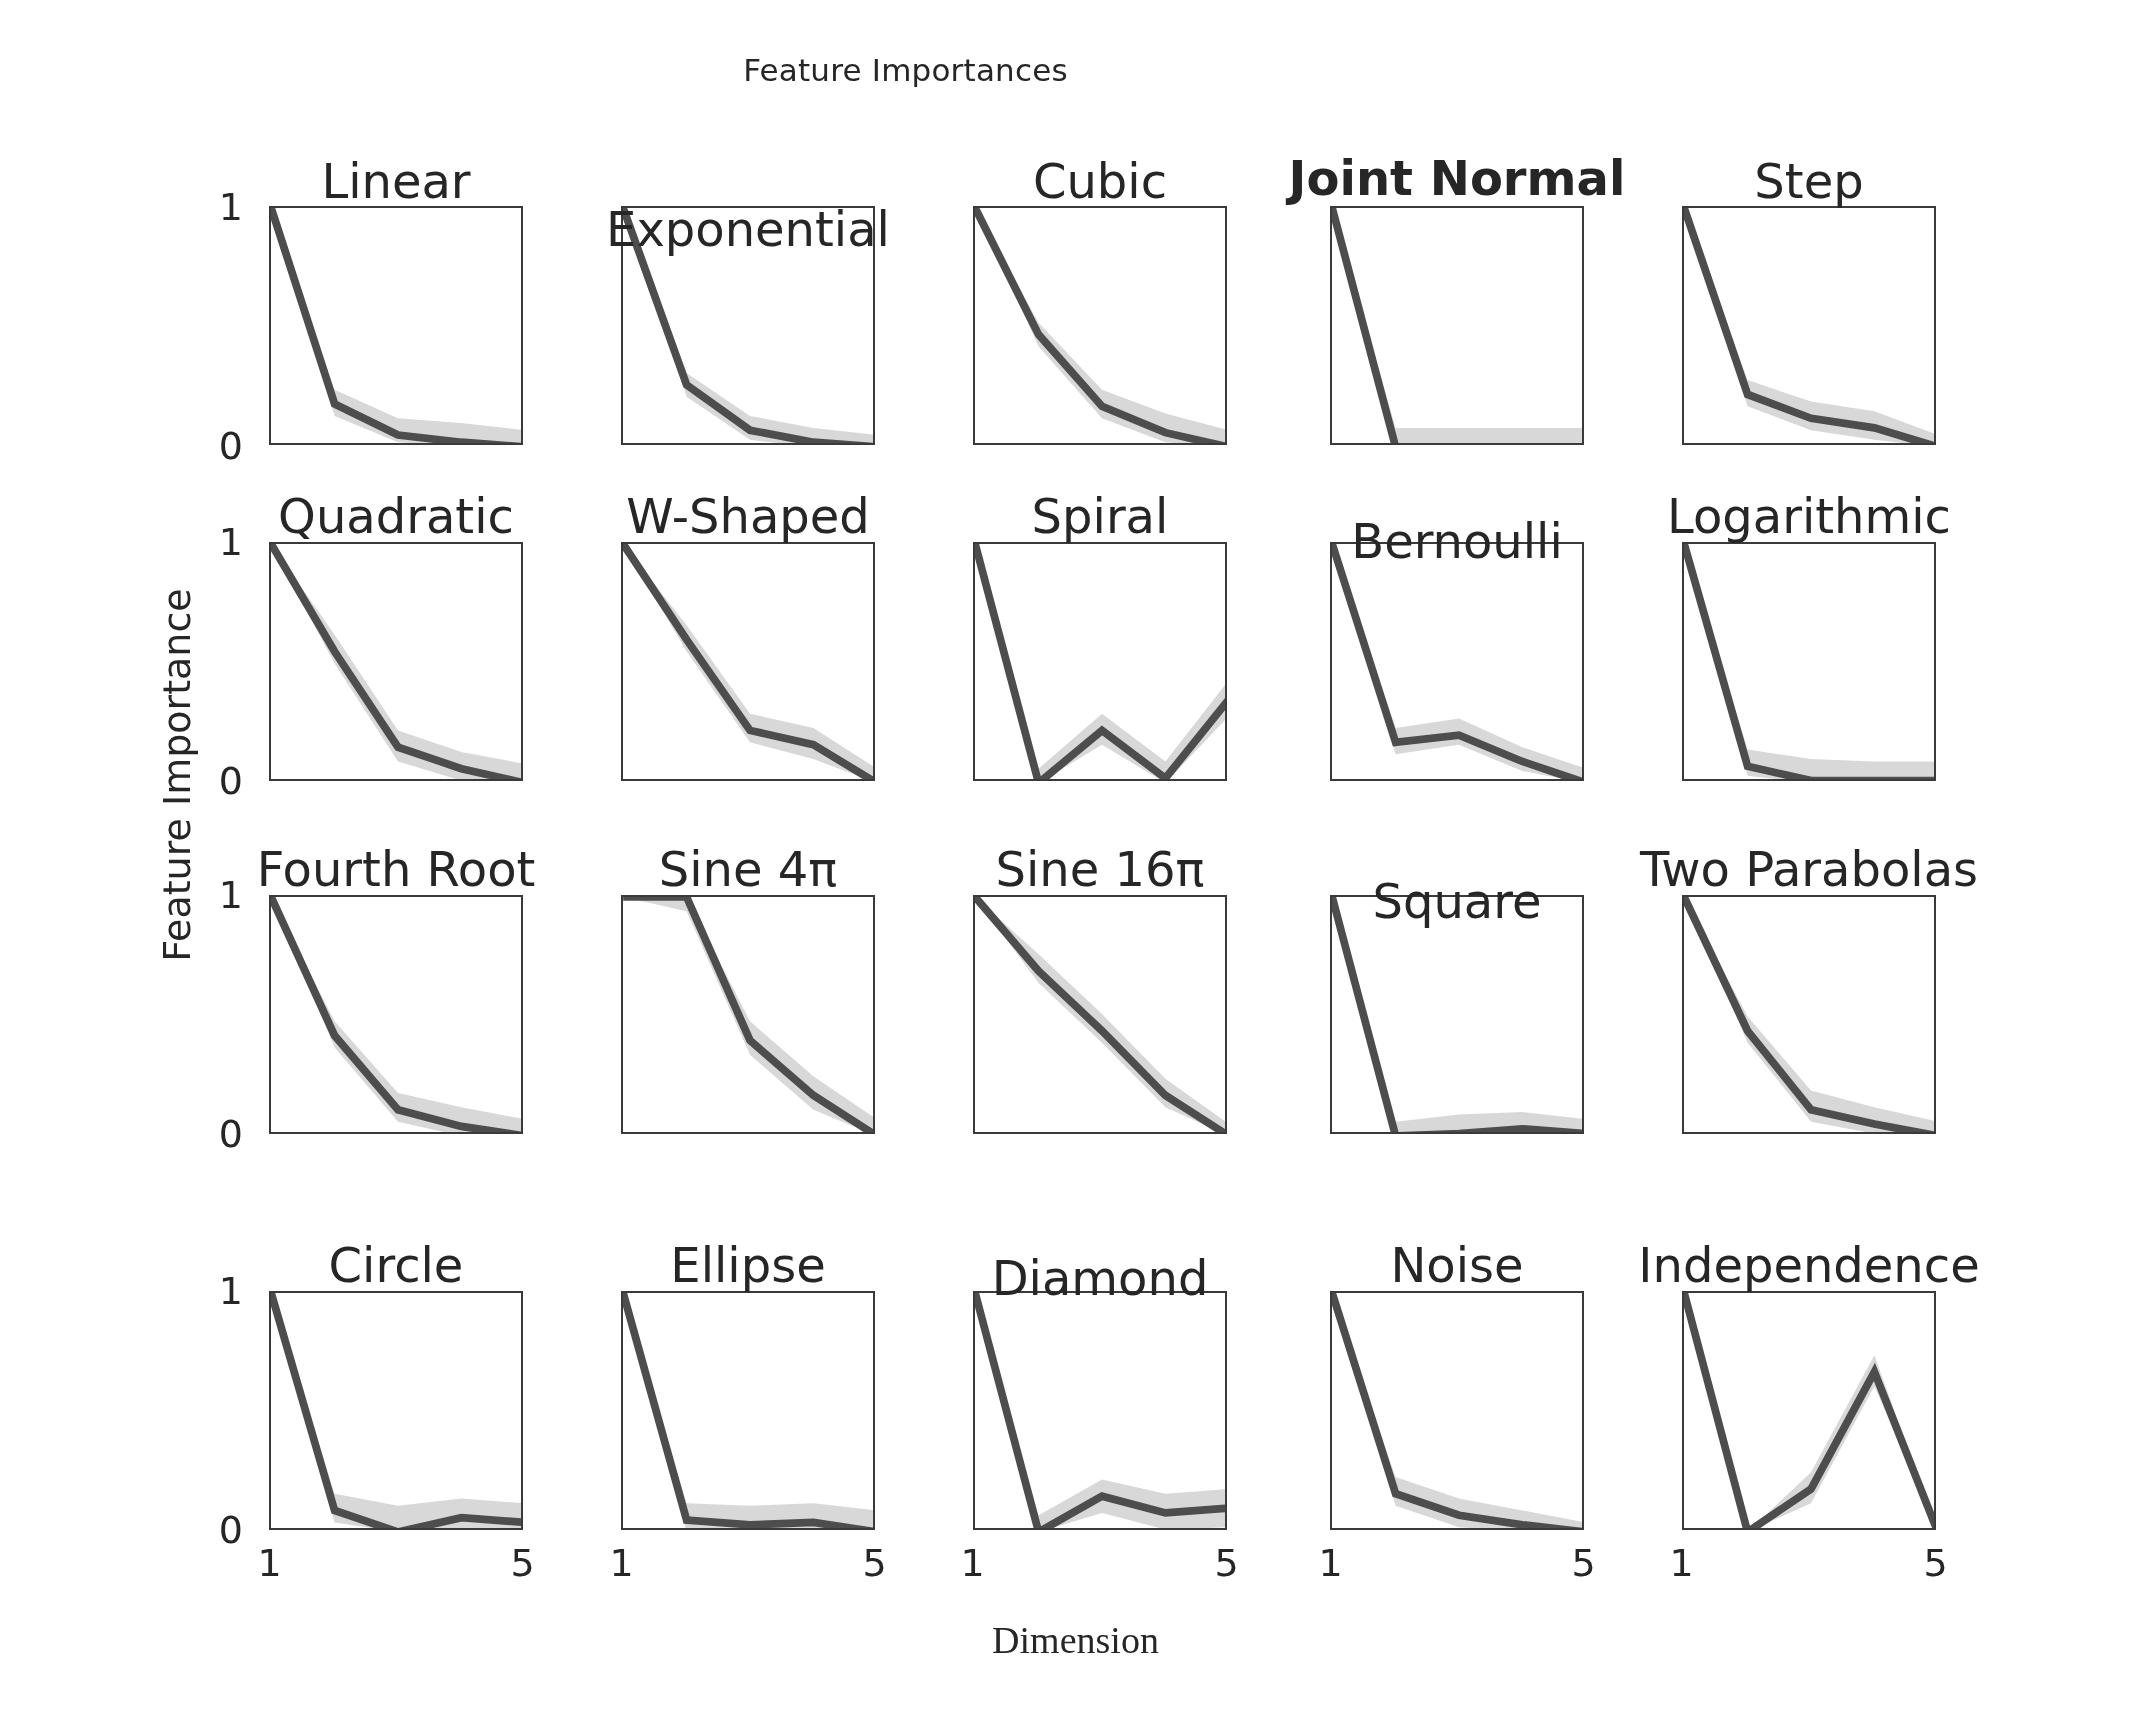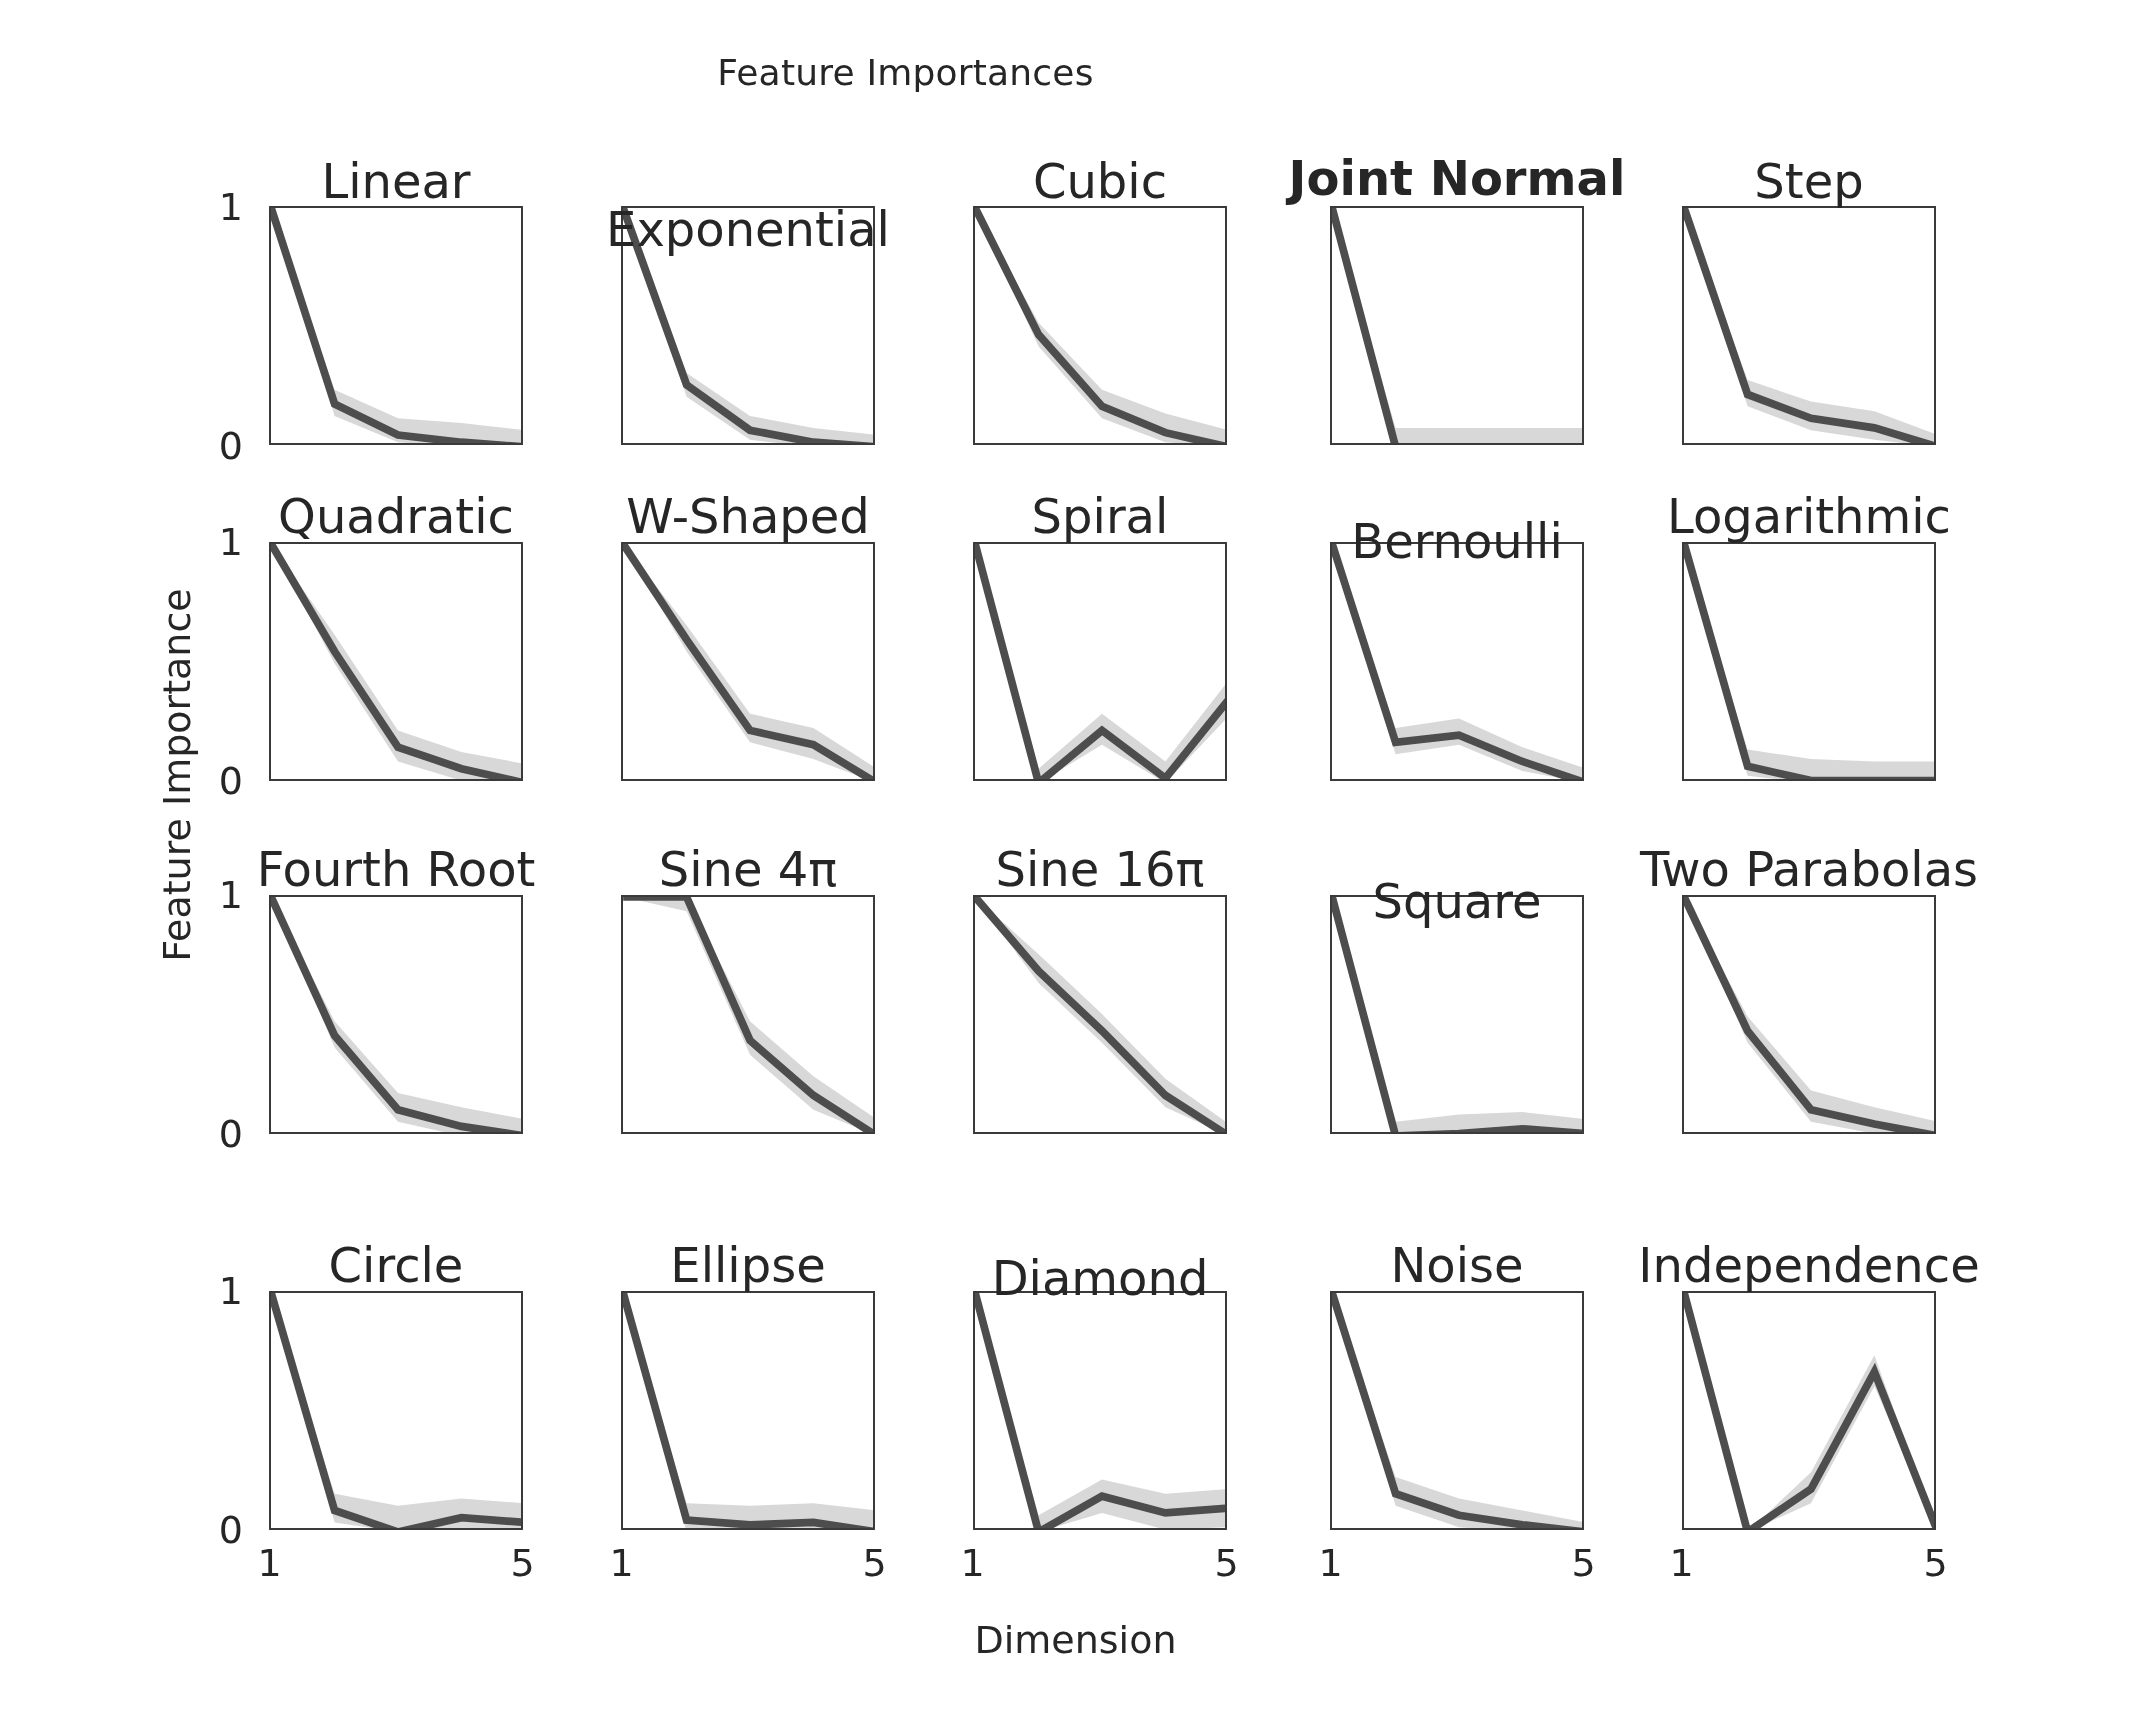--- a/index.html
+++ b/index.html
@@ -20,21 +20,21 @@
     left: 0; top: 0;
     width: 2151px;
     height: 1721px;
   }
   .suptitle {
     position: absolute;
     left: 0;
     top: 52px;
     width: 1811px;
     text-align: center;
-    font-size: 36px;
+    font-size: 31px;
     color: #262626;
     letter-spacing: 0.2px;
   }
   .ylabel {
     position: absolute;
     left: 0;
     top: 0;
     width: 1032px;
     text-align: center;
     font-size: 38px;
@@ -44,20 +44,21 @@
     white-space: nowrap;
   }
   .xlabel {
     position: absolute;
     left: 0;
     top: 1618px;
     width: 2151px;
     text-align: center;
     font-size: 38px;
     color: #262626;
+    font-family: Liberation Serif, serif;
   }
   .panel {
     position: absolute;
     box-sizing: border-box;
     border: 2.6px solid #3a3a3a;
     background: #ffffff;
     overflow: hidden;
   }
   .panel-title {
     position: absolute;

